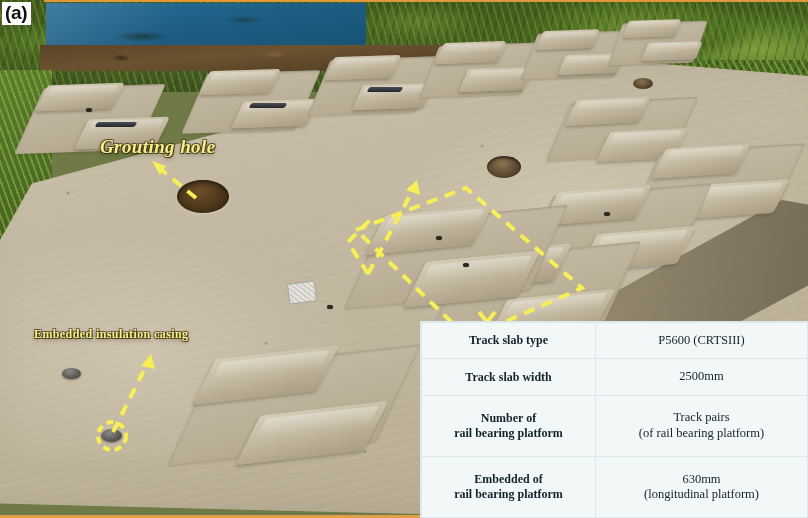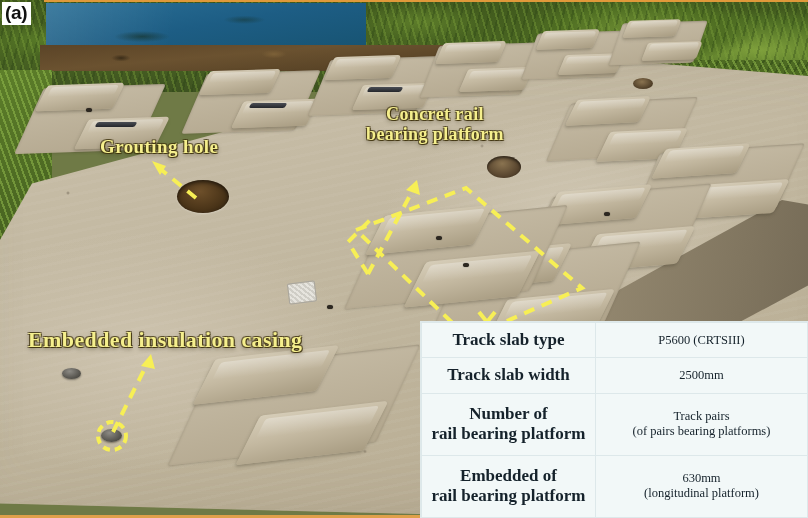--- a/index.html
+++ b/index.html
@@ -178,23 +178,23 @@
     text-shadow:
       1px 1px 0 rgba(60,48,10,.85),
      -1px 1px 0 rgba(60,48,10,.6),
       1px -1px 0 rgba(60,48,10,.6),
      -1px -1px 0 rgba(60,48,10,.6),
       0 2px 4px rgba(40,32,6,.5);
     white-space:nowrap;
     line-height:1.12;
   }
   #title{left:240px;top:4px;font-size:25px;}
-  #lbl-grout{left:100px;top:136px;font-size:19px;}
+  #lbl-grout{left:100px;top:136px;font-size:19px;font-style:italic;}
   #lbl-conc{left:345px;top:104px;font-size:18px;text-align:center;white-space:normal;width:180px;}
-  #lbl-emb{left:28px;top:328px;font-size:22px;}
+  #lbl-emb{left:34px;top:328px;font-size:12px;}
 
   .svg-layer{position:absolute;inset:0;width:808px;height:518px;pointer-events:none;}
 
   
   #panel-tag{
     position:absolute;left:2px;top:2px;
     background:#ffffff;
     color:#111;
     font-family:"Liberation Sans",sans-serif;
     font-weight:bold;font-size:19px;
@@ -218,21 +218,21 @@
   #spec-table td{
     border:1px solid #dde8ea;
     padding:3px 4px;
     vertical-align:middle;
     text-align:center;
     color:#15222b;
   }
   #spec-table td.k{
     width:165px;
     font-weight:bold;
-    font-size:17px;
+    font-size:12px;
     line-height:1.22;
   }
   #spec-table td.v{
     font-size:12.5px;
     line-height:1.22;
   }
 </style>
 </head>
 <body>
 
@@ -342,45 +342,41 @@
   </svg>
 
   <div class="rule-top"></div>
   <div class="rule-bot"></div>
 
   <div id="panel-tag">(a)</div>
 
 
   <div class="anno" id="lbl-grout">Grouting hole</div>
 
-  <div class="anno" id="lbl-conc">
-    <span>Concret rail</span><br>
-    <span>bearing platform</span>
-  </div>
 
   <div class="anno" id="lbl-emb">Embedded insulation casing</div>
 
   <table id="spec-table">
     <tbody>
       <tr>
         <td class="k">Track slab type</td>
         <td class="v">P5600 (CRTSIII)</td>
       </tr>
       <tr>
         <td class="k">Track slab width</td>
         <td class="v">2500mm</td>
       </tr>
       <tr>
         <td class="k">
           <span>Number of</span><br>
           <span>rail bearing platform</span>
         </td>
         <td class="v">
           <span>Track pairs</span><br>
-          <span>(of pairs bearing platforms)</span>
+          <span>(of rail bearing platform)</span>
         </td>
       </tr>
       <tr>
         <td class="k">
           <span>Embedded of</span><br>
           <span>rail bearing platform</span>
         </td>
         <td class="v">
           <span>630mm</span><br>
           <span>(longitudinal platform)</span>

